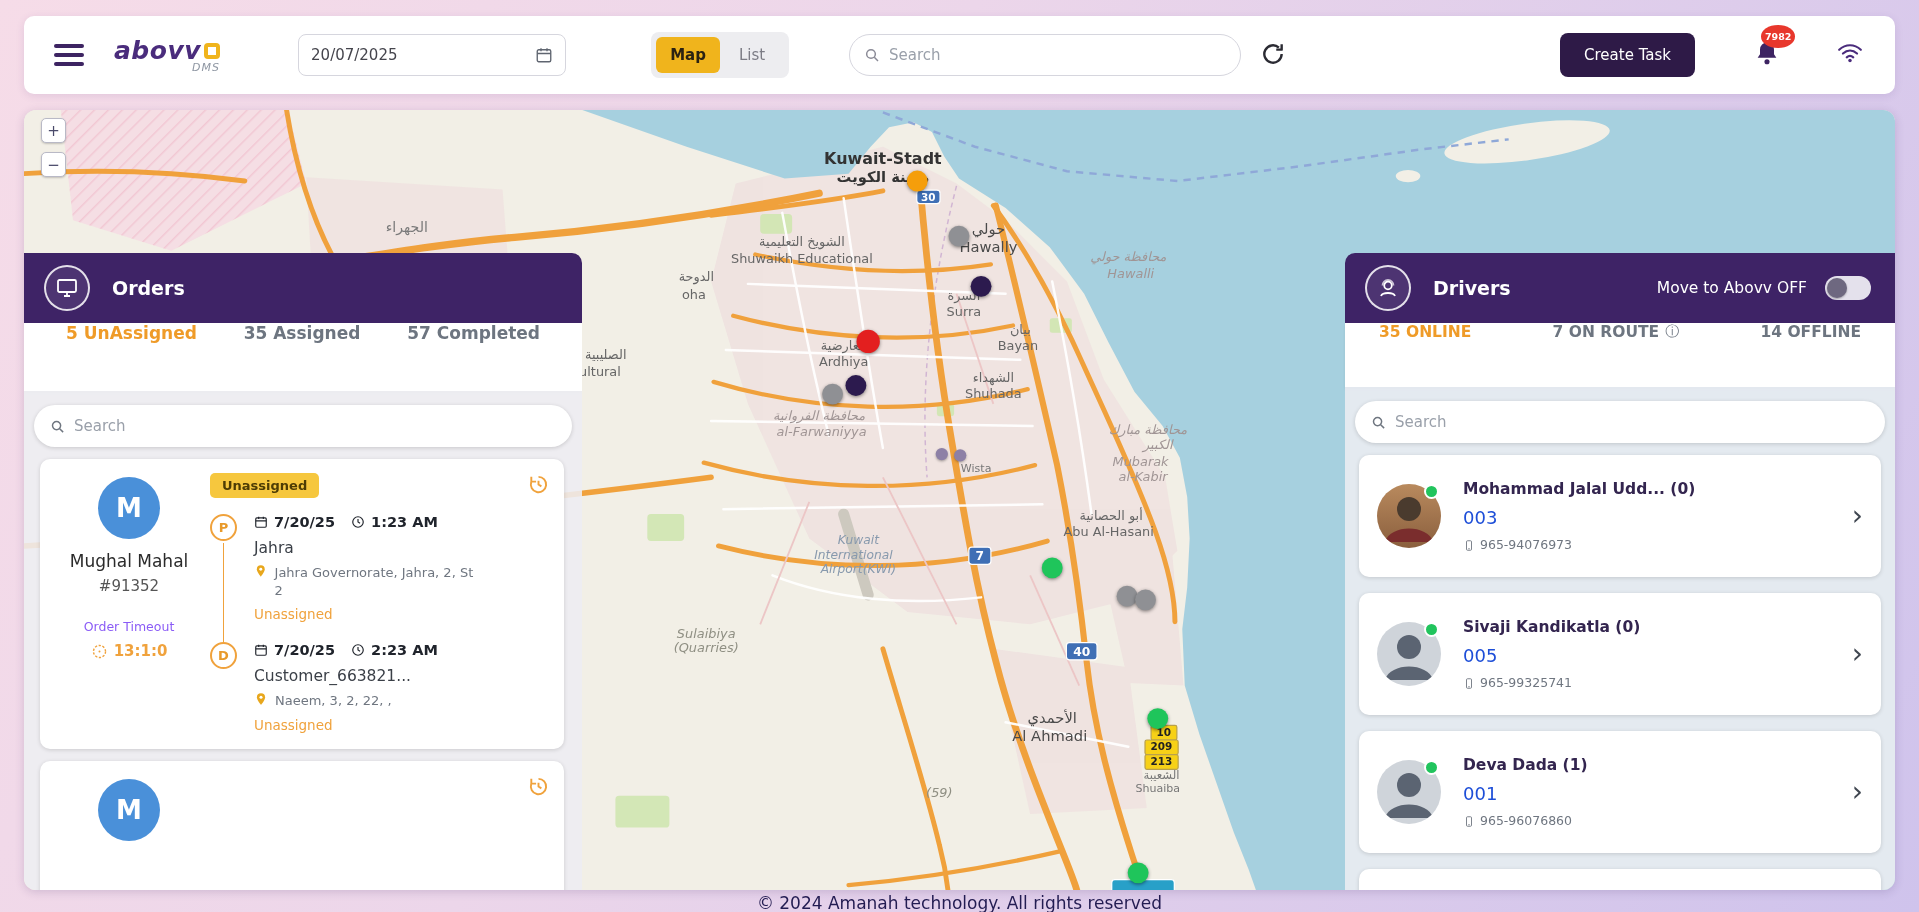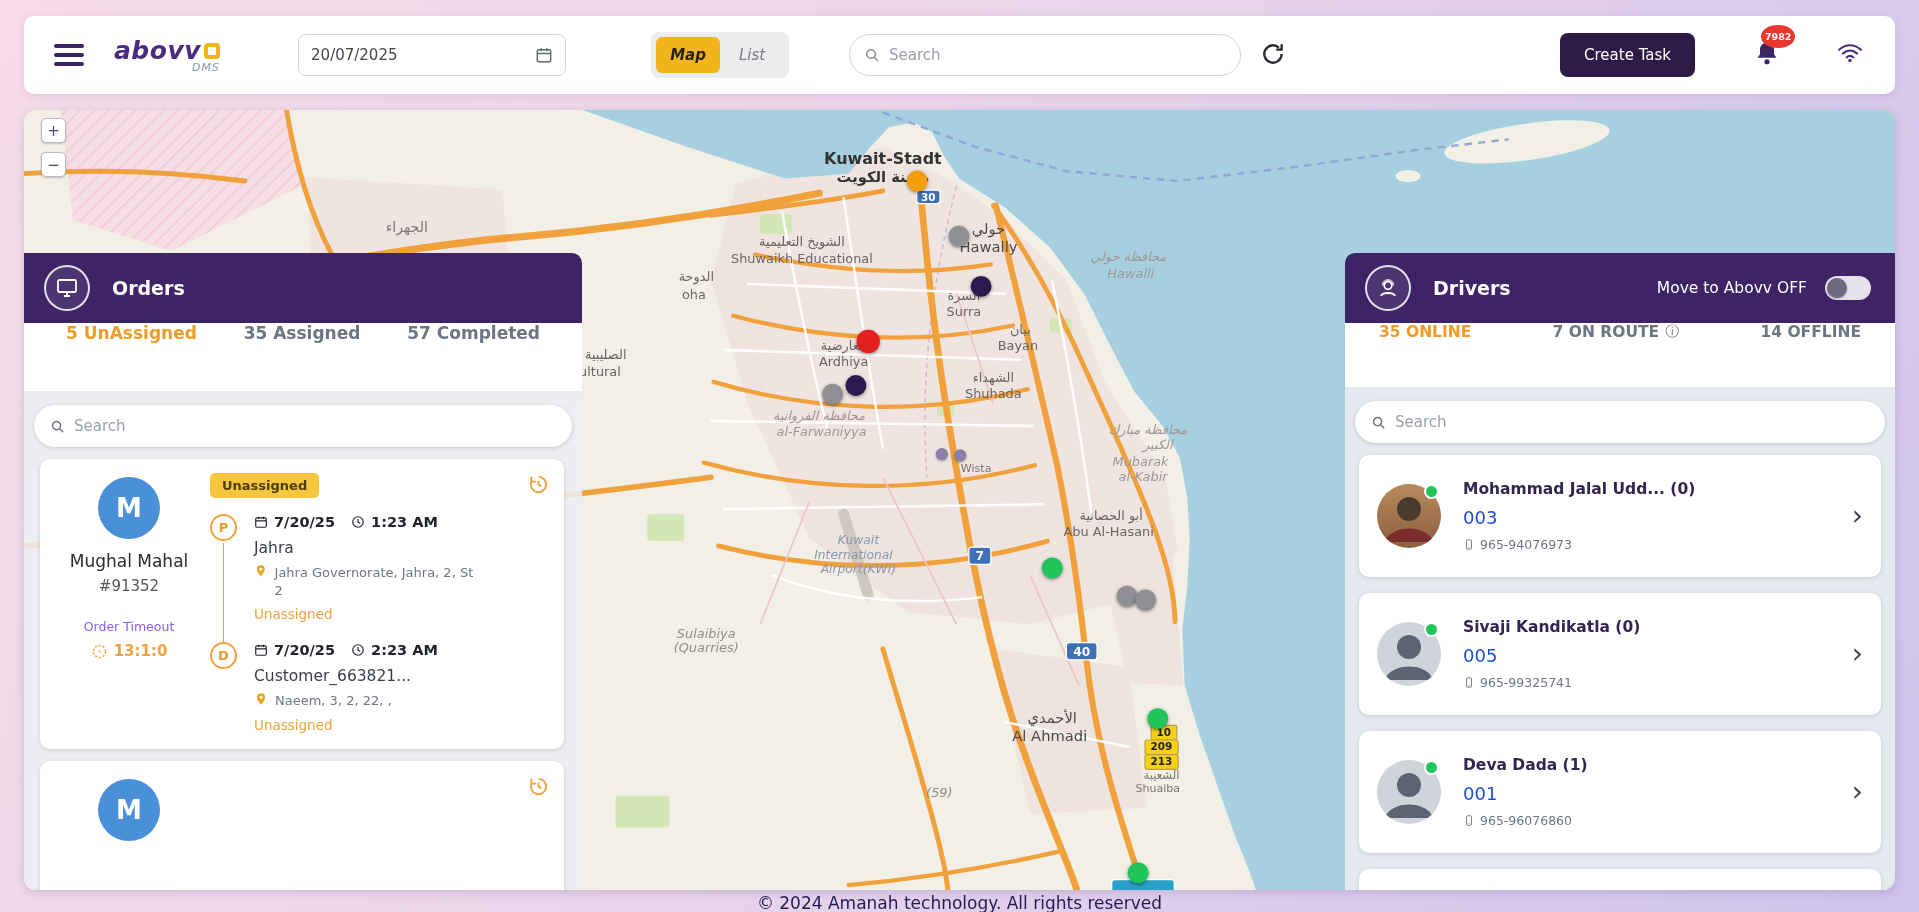--- a/index.html
+++ b/index.html
@@ -15,21 +15,21 @@
   .logo { margin-left:30px; display:flex; flex-direction:column; align-items:flex-end; }
   .logo-row { display:flex; align-items:center;font-style:italic; }
   .brand { font-size:25px; font-weight:700; color:#4a2c7c; letter-spacing:.5px; }
   .logo-box { width:16px; height:16px; border:4px solid #f0b41c; border-radius:4px; margin-left:3px; }
   .logo-sub { font-size:11px; font-style:italic; color:#8f97a3; margin-top:-4px; letter-spacing:1px; }
   .date-field { margin-left:78px; width:268px; height:42px; border:1.5px solid #d6d6de; border-radius:8px;
                 display:flex; align-items:center; padding:0 12px; background:#fff; }
   .date-text { flex:1; font-size:15px; color:#45454d; }
   .viewtoggle { margin-left:85px; background:#ededf0; border-radius:8px; padding:5px; display:flex; }
   .vt-btn { min-width:64px; height:36px; display:flex; align-items:center; justify-content:center;
-            font-size:15px; border-radius:6px; color:#7c7c85; cursor:pointer;font-style:italic; }
+            font-size:15px; border-radius:6px; color:#7c7c85; cursor:pointer; }
   .vt-btn.active { background:#f0b41c; color:#2b2212; font-weight:700; }
   .hsearch { margin-left:60px; width:392px; height:42px; border:1.5px solid #d6d6de; border-radius:21px;
              display:flex; align-items:center; padding:0 14px; background:#fff; }
   .hsearch input, .psearch input { flex:1; border:0; outline:0; font-size:15px; margin-left:9px; background:transparent; color:#333; }
   .hsearch input::placeholder, .psearch input::placeholder { color:#9aa0aa; }
   .refresh-btn { margin-left:16px; width:32px; height:32px; border:0; background:transparent; cursor:pointer; }
   .spacer { flex:1; }
   .create-task { background:#2e1a47; color:#fff; font-size:15px; height:44px; padding:0 24px;
                  border:0; border-radius:8px; cursor:pointer; }
   .bell-wrap { margin-left:58px; position:relative; cursor:pointer; }
@@ -124,21 +124,21 @@
   
   .dcard { display:flex; align-items:center; background:#fff; margin:0 14px 16px; border-radius:10px;
            padding:12px 18px; box-shadow:0 1px 4px rgba(0,0,0,.15); min-height:122px; position:relative; }
   .d-avatar { width:64px; height:64px; position:relative; margin-right:22px; flex:0 0 auto; }
   .d-avatar .circ { width:64px; height:64px; border-radius:50%; overflow:hidden; background:#cfd4da; }
   .d-avatar .circ.photo { background:linear-gradient(#b98a5e,#8a5f3e); }
   .d-dot { position:absolute; top:0; right:2px; width:15px; height:15px; border-radius:50%; background:#21c45d; border:2.5px solid #fff; }
   .d-info { flex:1; }
   .d-name { font-size:15.5px; font-weight:700; color:#33254f; }
   .d-code { font-size:18px; color:#1d4ed8; margin-top:9px; }
-  .d-phone { display:flex; align-items:center; gap:5px; font-size:12.5px; color:#6f7680; margin-top:9px; }
+  .d-phone { display:flex; align-items:flex-end; gap:5px; font-size:12.5px; color:#6f7680; margin-top:9px; }
   .chev { font-size:28px; color:#3f4650; line-height:1; cursor:pointer; margin-left:10px; }
   .dcard.partial { height:40px; min-height:0; }
 
   .footer { position:absolute; left:0; right:0; top:893px; text-align:center; font-size:17px; color:#231c52; }
 </style>
 </head>
 <body>
 
 <div class="page">
 

